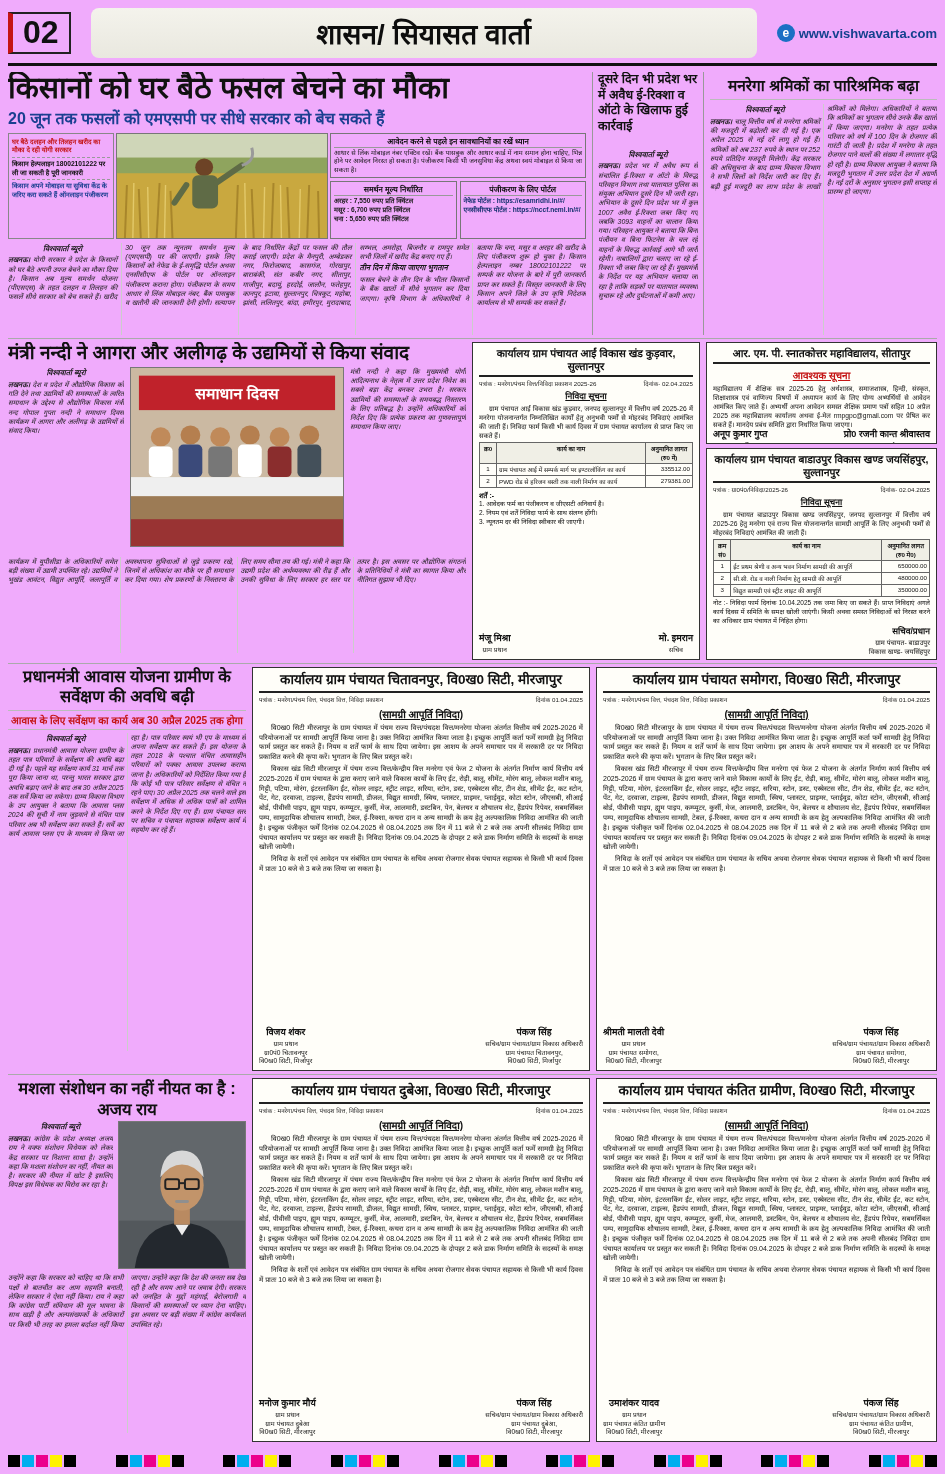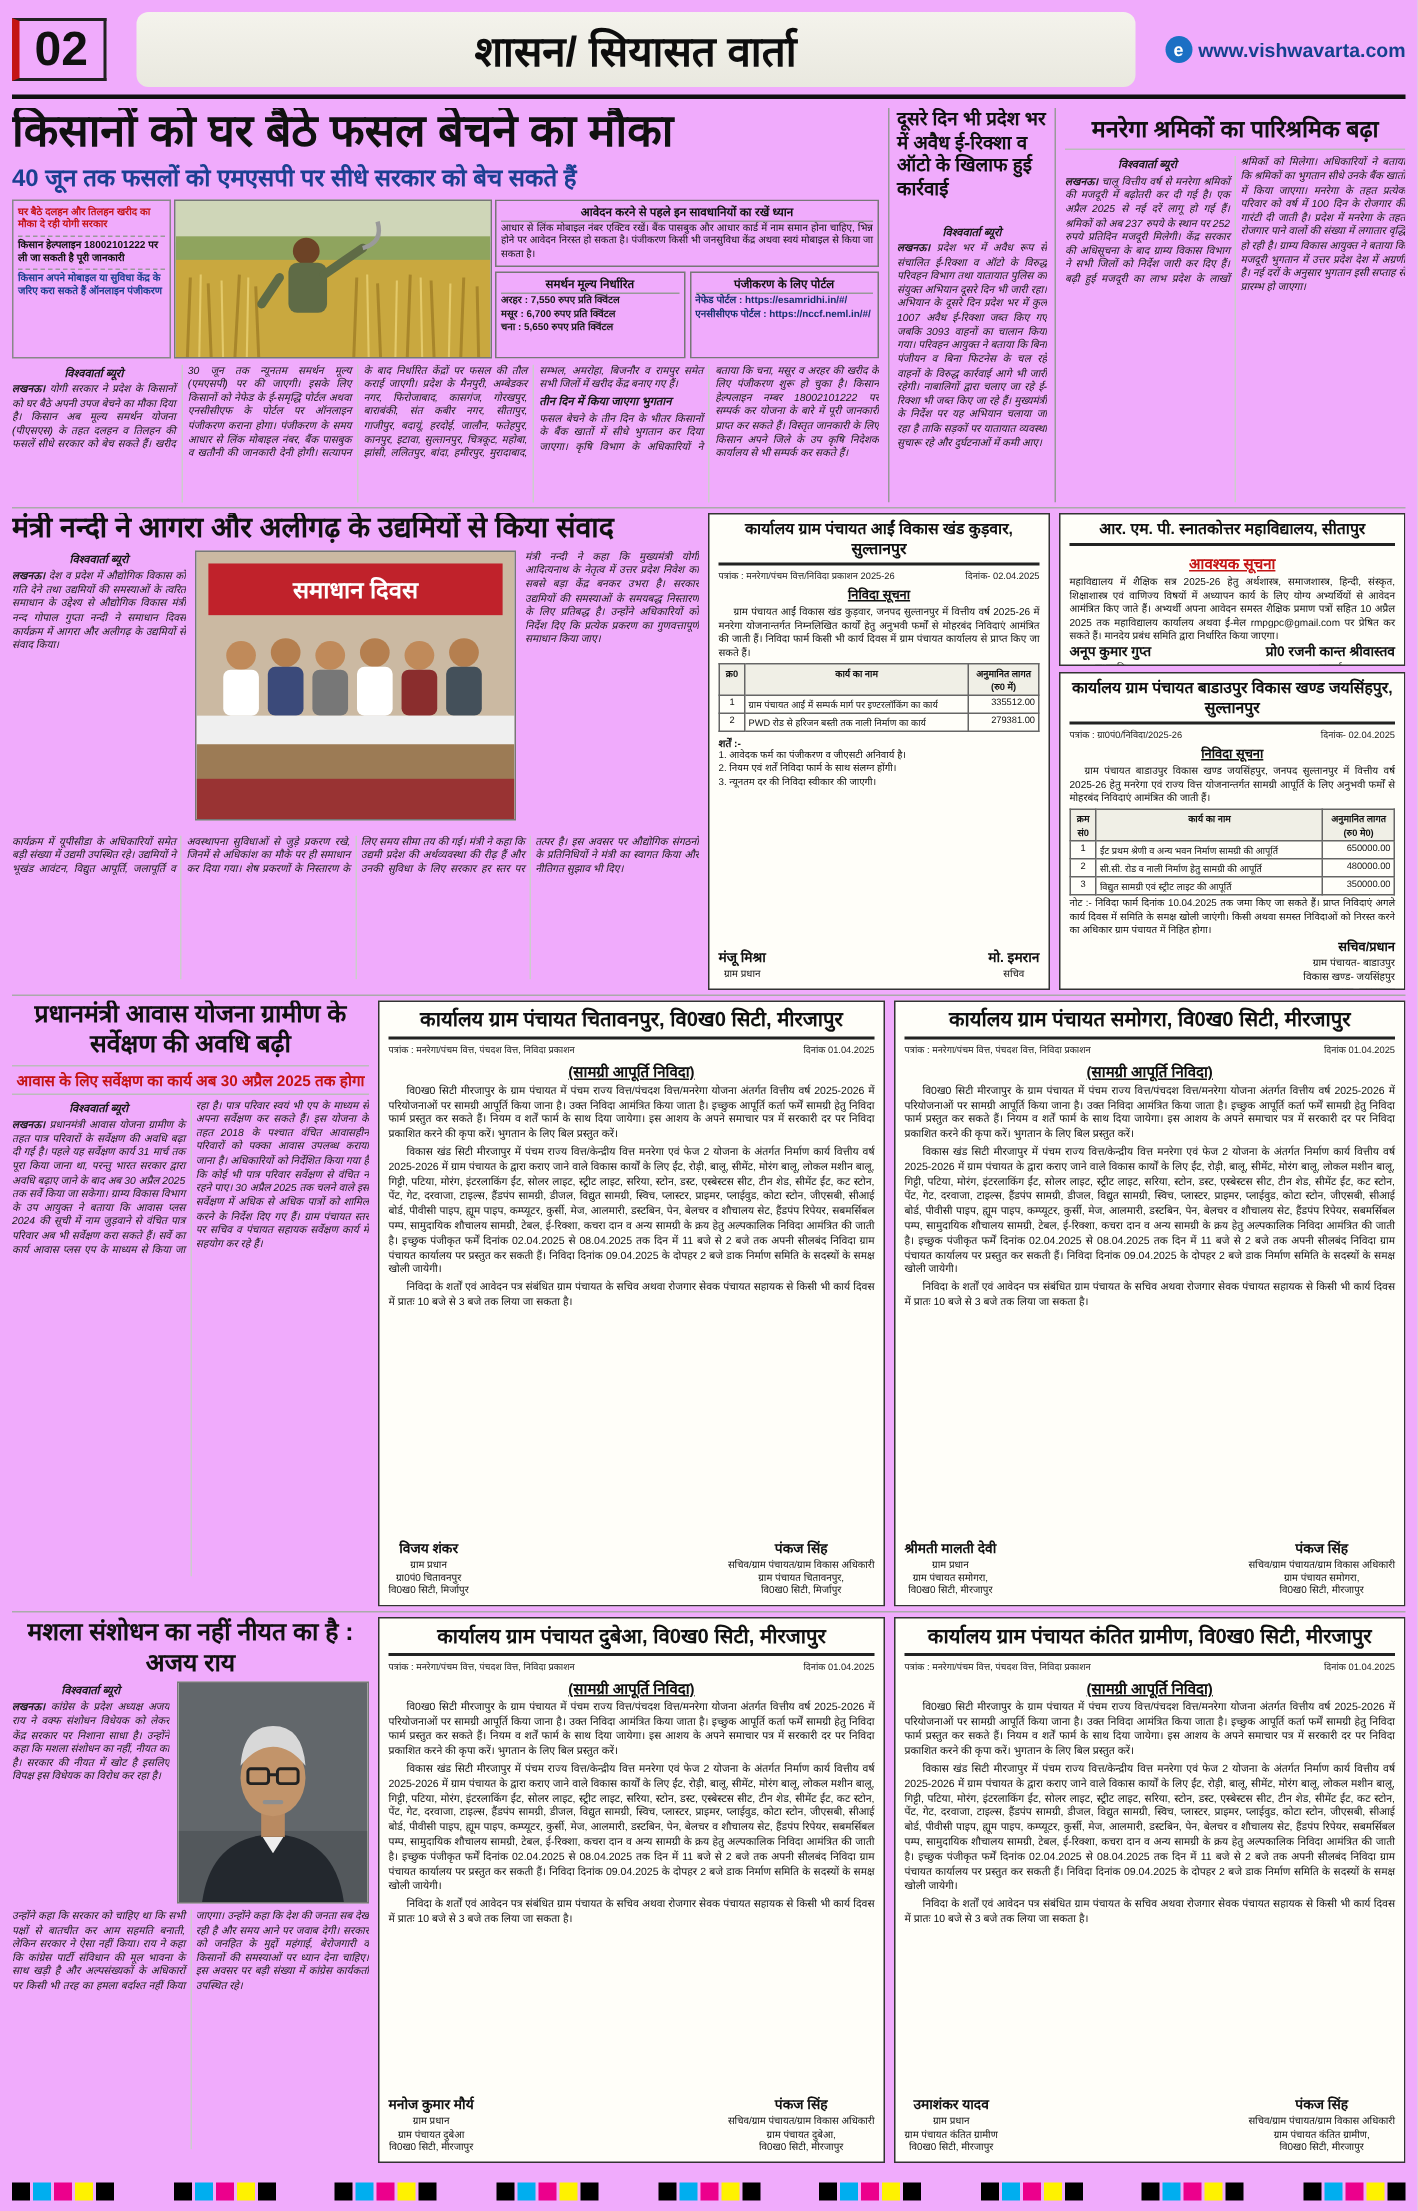--- a/index.html
+++ b/index.html
@@ -123,21 +123,21 @@
       <span class="e-icon">e</span>
       <span>www.vishwavarta.com</span>
     </div>
   </header>
   <div class="head-rule"></div>
 
   <section class="row row-top">
 
     <article class="lead">
       <h1>किसानों को घर बैठे फसल बेचने का मौका</h1>
-      <div class="lead-sub">40 जून तक फसलों को एमएसपी पर सीधे सरकार को बेच सकते हैं</div>
+      <div class="lead-sub">20 जून तक फसलों को एमएसपी पर सीधे सरकार को बेच सकते हैं</div>
       <div class="lead-mid">
         <div class="points">
           <div class="pt pt-red">घर बैठे दलहन और तिलहन खरीद का मौका दे रही योगी सरकार</div>
           <div class="pt">किसान हेल्पलाइन 18002101222 पर ली जा सकती है पूरी जानकारी</div>
           <div class="pt pt-blue">किसान अपने मोबाइल या सुविधा केंद्र के जरिए करा सकते हैं ऑनलाइन पंजीकरण</div>
         </div>
         <div class="photo photo-farmer">
           <svg viewBox="0 0 212 106" preserveAspectRatio="none">
             <rect width="212" height="28" fill="#cfd6b8"></rect>
             <rect y="24" width="212" height="18" fill="#8fa45e"></rect>

